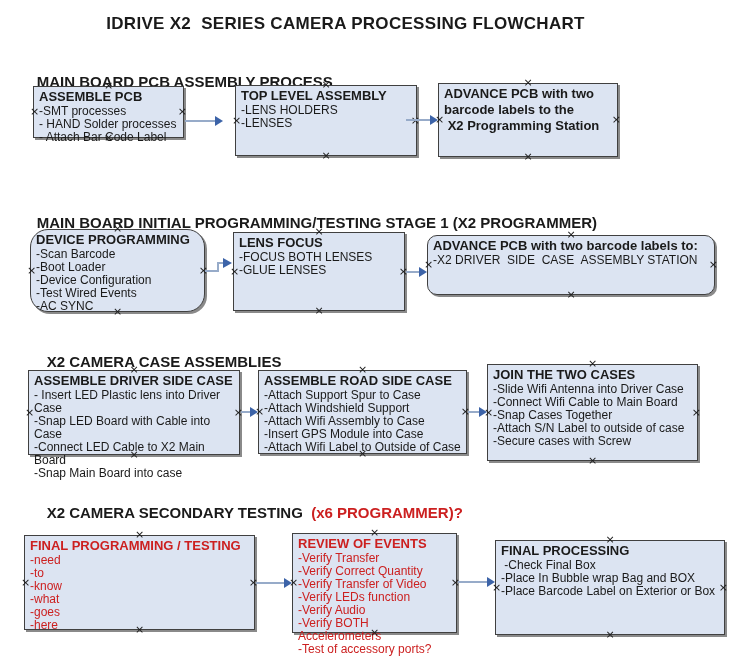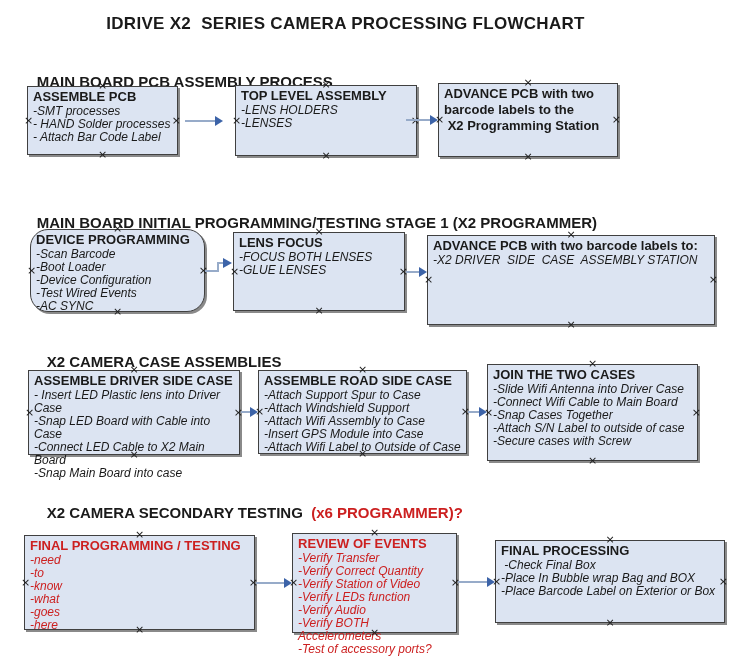--- a/index.html
+++ b/index.html
@@ -24,35 +24,35 @@
 
   .box {
     position:absolute; box-sizing:border-box;
     background:var(--box-fill,#dce4f2);
     border:1px solid var(--box-border,#404040);
     box-shadow:2px 2px 0 var(--box-shadow,#8a8a8a);
     padding:2px 5px; overflow:visible;
   }
   .box-title { font-size:13px; font-weight:bold; line-height:16px; white-space:pre-wrap; }
   .box-items { margin:0; padding:0; list-style:none; }
-  .box-items li { font-size:12px; line-height:13px; white-space:pre-wrap;font-style:italic; }
+  .box-items li { font-size:12px; line-height:13px; white-space:pre-wrap; }
   .box.red .box-title, .box.red .box-items li { color:var(--red-text,#cc2020); }
 
-  .b1a { left:27px;  top:86px;  width:151px; height:69px; }
+  .b1a { left:33px;  top:86px;  width:151px; height:52px; }
   .b1b { left:223px; top:85px;  width:182px; height:71px;margin-left:12px; }
   .b1c { left:438px; top:83px;  width:180px; height:74px; }
   .b2a { left:30px;  top:229px; width:175px; height:83px;border-radius:18px; }
   .b2b { left:233px; top:232px; width:172px; height:79px; }
-  .b2c { left:427px; top:235px; width:288px; height:90px; }
+  .b2c { left:427px; top:235px; width:288px; height:60px;border-radius:10px; }
   .b3a { left:28px;  top:370px; width:212px; height:85px; }
   .b3b { left:258px; top:370px; width:209px; height:84px; }
   .b3c { left:487px; top:364px; width:211px; height:97px; }
   .b4a { left:24px;  top:535px; width:231px; height:95px; }
   .b4b { left:292px; top:533px; width:165px; height:100px; }
-  .b4c { left:495px; top:540px; width:230px; height:83px; }
+  .b4c { left:495px; top:540px; width:230px; height:95px; }
 
   .handle {
     position:absolute; font-size:11px; line-height:8px; color:#1c1c1c;
     font-family:"DejaVu Sans", sans-serif; pointer-events:none;
   }
   .handle-t { top:-5px; left:50%; transform:translateX(-50%); }
   .handle-b { bottom:-5px; left:50%; transform:translateX(-50%); }
   .handle-l { left:-4px; top:50%; transform:translateY(-50%); }
   .handle-r { right:-4px; top:50%; transform:translateY(-50%); }
 
@@ -229,21 +229,21 @@
       <span class="handle handle-b">×</span>
       <span class="handle handle-l">×</span>
       <span class="handle handle-r">×</span>
     </div>
   <div class="arrow a7"></div>
   <div class="box b4b red">
     <div class="box-title">REVIEW OF EVENTS</div>
     <ul class="box-items">
         <li>-Verify Transfer</li>
         <li>-Verify Correct Quantity</li>
-        <li>-Verify Station of Video</li>
+        <li>-Verify Transfer of Video</li>
         <li>-Verify LEDs function</li>
         <li>-Verify Audio</li>
         <li>-Verify BOTH Accelerometers</li>
         <li>-Test of accessory ports?</li>
       </ul>
   <span class="handle handle-t">×</span>
       <span class="handle handle-b">×</span>
       <span class="handle handle-l">×</span>
       <span class="handle handle-r">×</span>
     </div>

